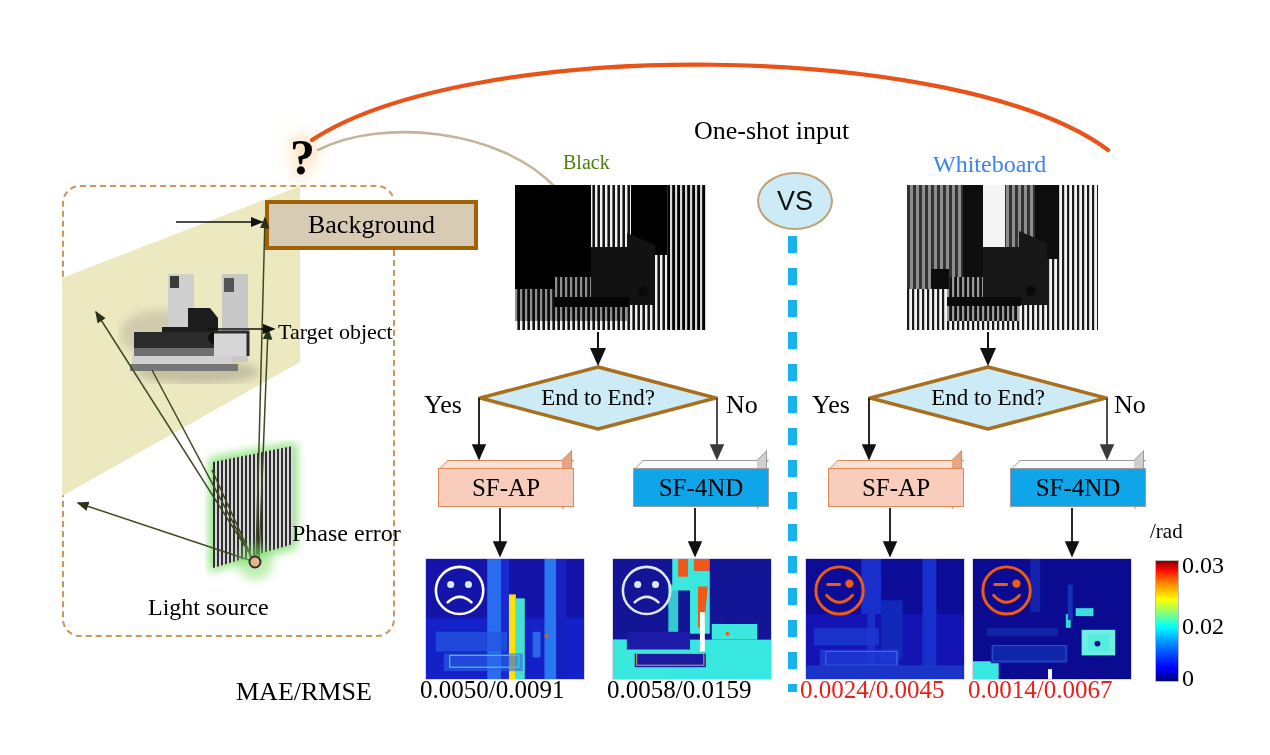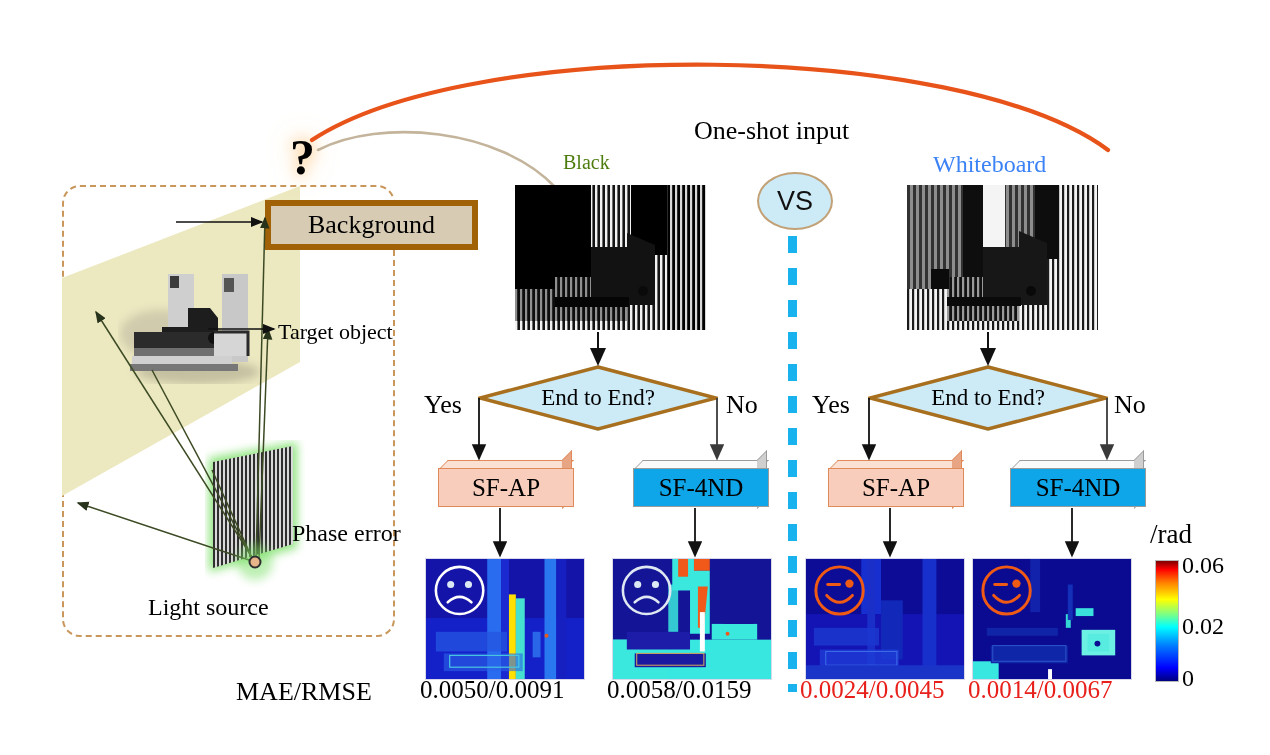--- a/index.html
+++ b/index.html
@@ -11,21 +11,21 @@
   
   .txt{position:absolute;white-space:nowrap;line-height:1;}
 
   
   #schematic-panel{left:62px;top:185px;width:333px;height:452px;
      border:2.5px dashed #c9975c;border-radius:18px;box-sizing:border-box;}
 
   #light-cone{left:62px;top:186px;width:240px;height:400px;}
 
   #background-box{left:265px;top:200px;width:213px;height:50px;
-      background:#d8cbb4;border:6px solid #a16207;box-sizing:border-box;
+      background:#d8cbb4;border:4px solid #a16207;box-sizing:border-box;
       display:flex;align-items:center;justify-content:center;
       font-size:26px;}
 
   #qmark{left:290px;top:128px;font-size:50px;font-weight:bold;
       font-family:"Liberation Serif",serif;
       text-shadow:0 0 14px rgba(255,190,110,.95),0 0 26px rgba(255,200,120,.8);}
 
   #target-object-label{left:278px;top:321px;font-size:22px;}
   #light-source-label{left:148px;top:595px;font-size:24px;}
 
@@ -111,21 +111,21 @@
   #m2{left:607px;color:#000;}
   #m3{left:800px;color:#e8201b;}
   #m4{left:968px;color:#e8201b;}
 
   
   #colorbar{left:1155px;top:560px;width:24px;height:122px;
       border:1.5px solid #b9b9b9;box-sizing:border-box;
       background:linear-gradient(to top,
         #00007f 0%, #0000ff 11%, #0080ff 30%, #00ffff 45%,
         #80ff80 56%, #ffff00 68%, #ff8000 82%, #ff0000 93%, #7f0000 100%);}
-  #cb-unit{left:1150px;top:521px;font-size:27px;}
+  #cb-unit{left:1150px;top:521px;font-size:21px;}
   .cb-tick{position:absolute;font-size:24px;left:1182px;}
   #cb-top{top:552px;}
   #cb-mid{top:613px;}
   #cb-bot{top:665px;}
 </style>
 </head>
 <body>
 
 <div class="abs" id="schematic-panel"></div>
 
@@ -435,15 +435,15 @@
   </g>
 </svg>
 
 <div class="metric" id="m1">0.0050/0.0091</div>
 <div class="metric" id="m2">0.0058/0.0159</div>
 <div class="metric" id="m3">0.0024/0.0045</div>
 <div class="metric" id="m4">0.0014/0.0067</div>
 
 <div class="abs" id="colorbar"></div>
 <div class="txt" id="cb-unit">/rad</div>
-<div class="cb-tick" id="cb-top">0.06</div>
+<div class="cb-tick" id="cb-top">0.03</div>
 <div class="cb-tick" id="cb-mid">0.02</div>
 <div class="cb-tick" id="cb-bot">0</div>
 
 </body></html>

